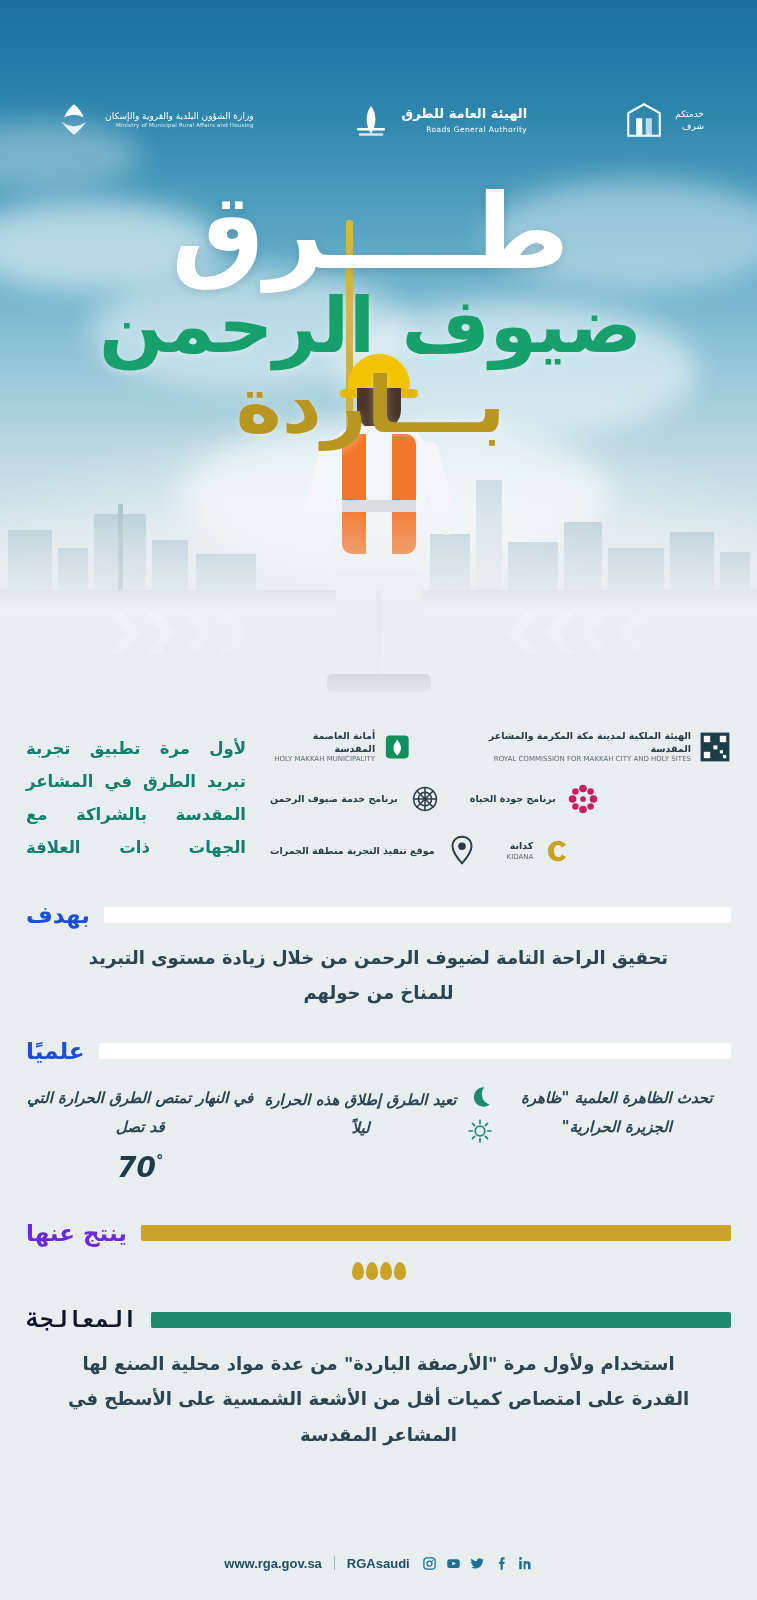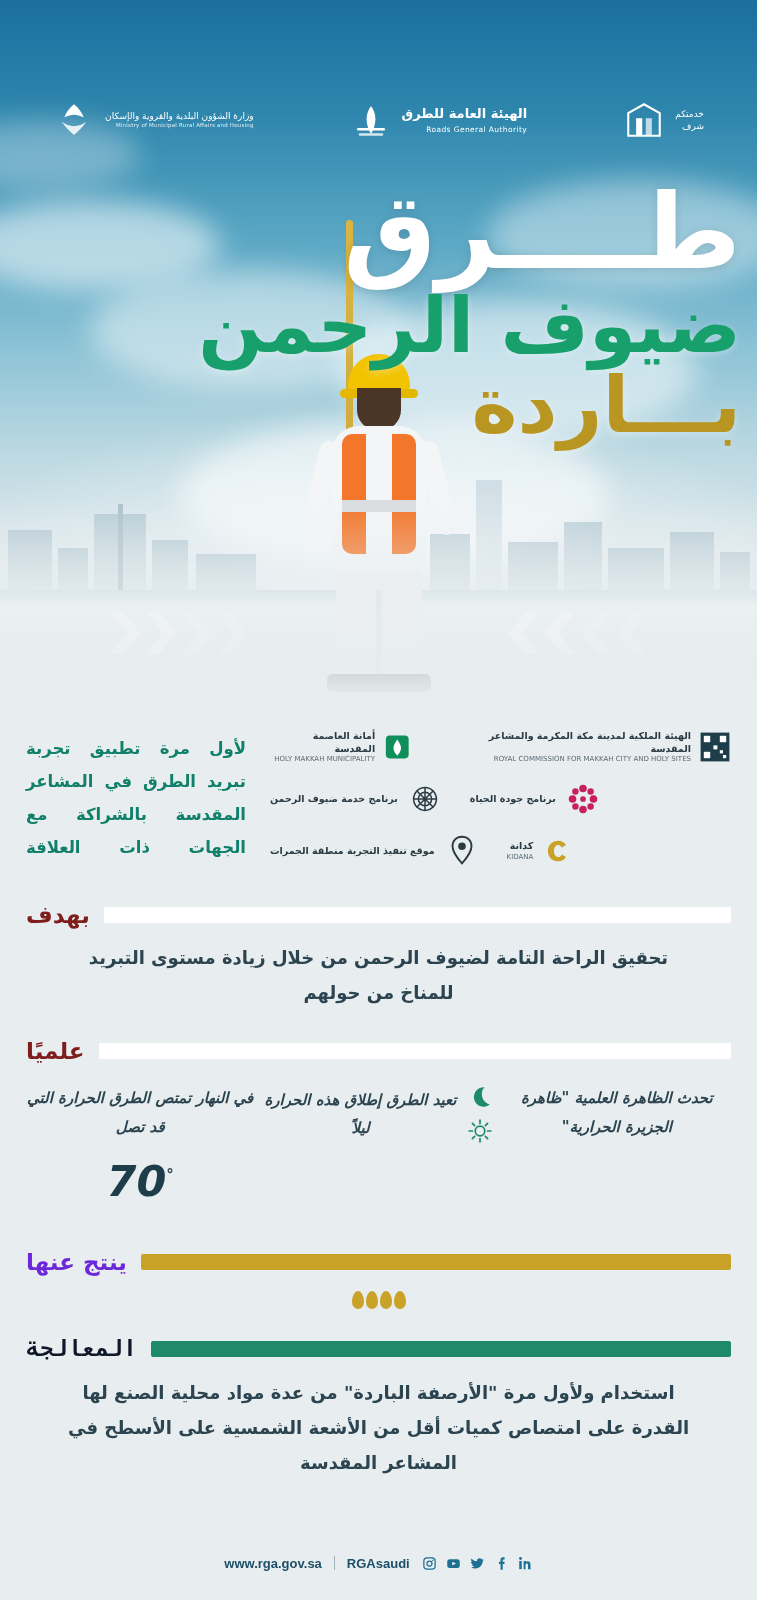--- a/index.html
+++ b/index.html
@@ -68,21 +68,21 @@
     position:absolute;top:88px;left:0;right:0;height:64px;
     display:flex;align-items:center;justify-content:center;gap:96px;
     color:#fff;
   }
   .logo-unit{display:flex;align-items:center;gap:10px;color:#fff;}
   .logo-unit .txt{font-size:9px;line-height:1.35;text-align:center;letter-spacing:.2px;}
   .logo-unit .txt .big{font-size:13px;font-weight:bold;display:block;}
   .logo-mark{width:42px;height:42px;display:block;}
 
   
-  .headline{position:absolute;right:16px;left:0;top:180px;text-align:right;}
+  .headline{position:absolute;right:16px;left:0;top:180px;text-align:center;}
   .h-line{
     font-weight:bold;
     line-height:1;
     letter-spacing:2px;
   }
   .h1{
     font-size:104px;color:#ffffff;margin-bottom:4px;
     text-shadow:0 2px 10px rgba(0,0,0,.12);
     letter-spacing:26px;
   }
@@ -146,36 +146,36 @@
   
   .sec{padding:6px 26px 0 26px;}
   .sec-head{
     display:flex;align-items:center;gap:14px;margin:16px 0 10px 0;
   }
   .sec-title{font-size:23px;font-weight:bold;white-space:nowrap;}
   .sec-bar{flex:1;height:16px;border-radius:2px;}
   .bar-white{background:#ffffff;}
   .bar-gold{background:#c9a227;}
   .bar-green{background:#1f8a68;}
-  .t-dark{color:#7f1d1d;}
+  .t-dark{color:#1d4ed8;}
   .t-gold{color:#6d28d9;}
   .t-green{color:#0f172a;font-family:Liberation Mono, monospace;}
 
   .sec-body{
     color:#2b4450;font-size:18px;line-height:1.95;text-align:center;
     padding:2px 34px 6px 34px;font-weight:bold;
   }
 
   
   .sci{
     display:flex;justify-content:space-between;gap:10px;
     padding:10px 26px 4px 26px;color:#2b4450;
   }
   .sci-col{flex:1;text-align:center;font-size:15px;line-height:1.9;font-weight:bold;font-style:italic;}
-  .sci-col .temp{font-size:43px;font-weight:bold;color:#1d3d4a;display:inline-block;vertical-align:middle;}
+  .sci-col .temp{font-size:28px;font-weight:bold;color:#1d3d4a;display:inline-block;vertical-align:middle;}
   .sci-col .deg{font-size:15px;vertical-align:super;}
   .sci-icons{display:flex;flex-direction:column;gap:8px;align-items:center;justify-content:center;}
   .icon-moon,.icon-sun{width:26px;height:26px;display:block;}
   .sci-flex{display:flex;align-items:center;justify-content:center;gap:10px;}
 
   
   .res-row{
     display:flex;align-items:center;justify-content:center;gap:14px;
     padding:6px 26px 4px 26px;color:#2b4450;font-size:16.5px;font-weight:bold;
   }

